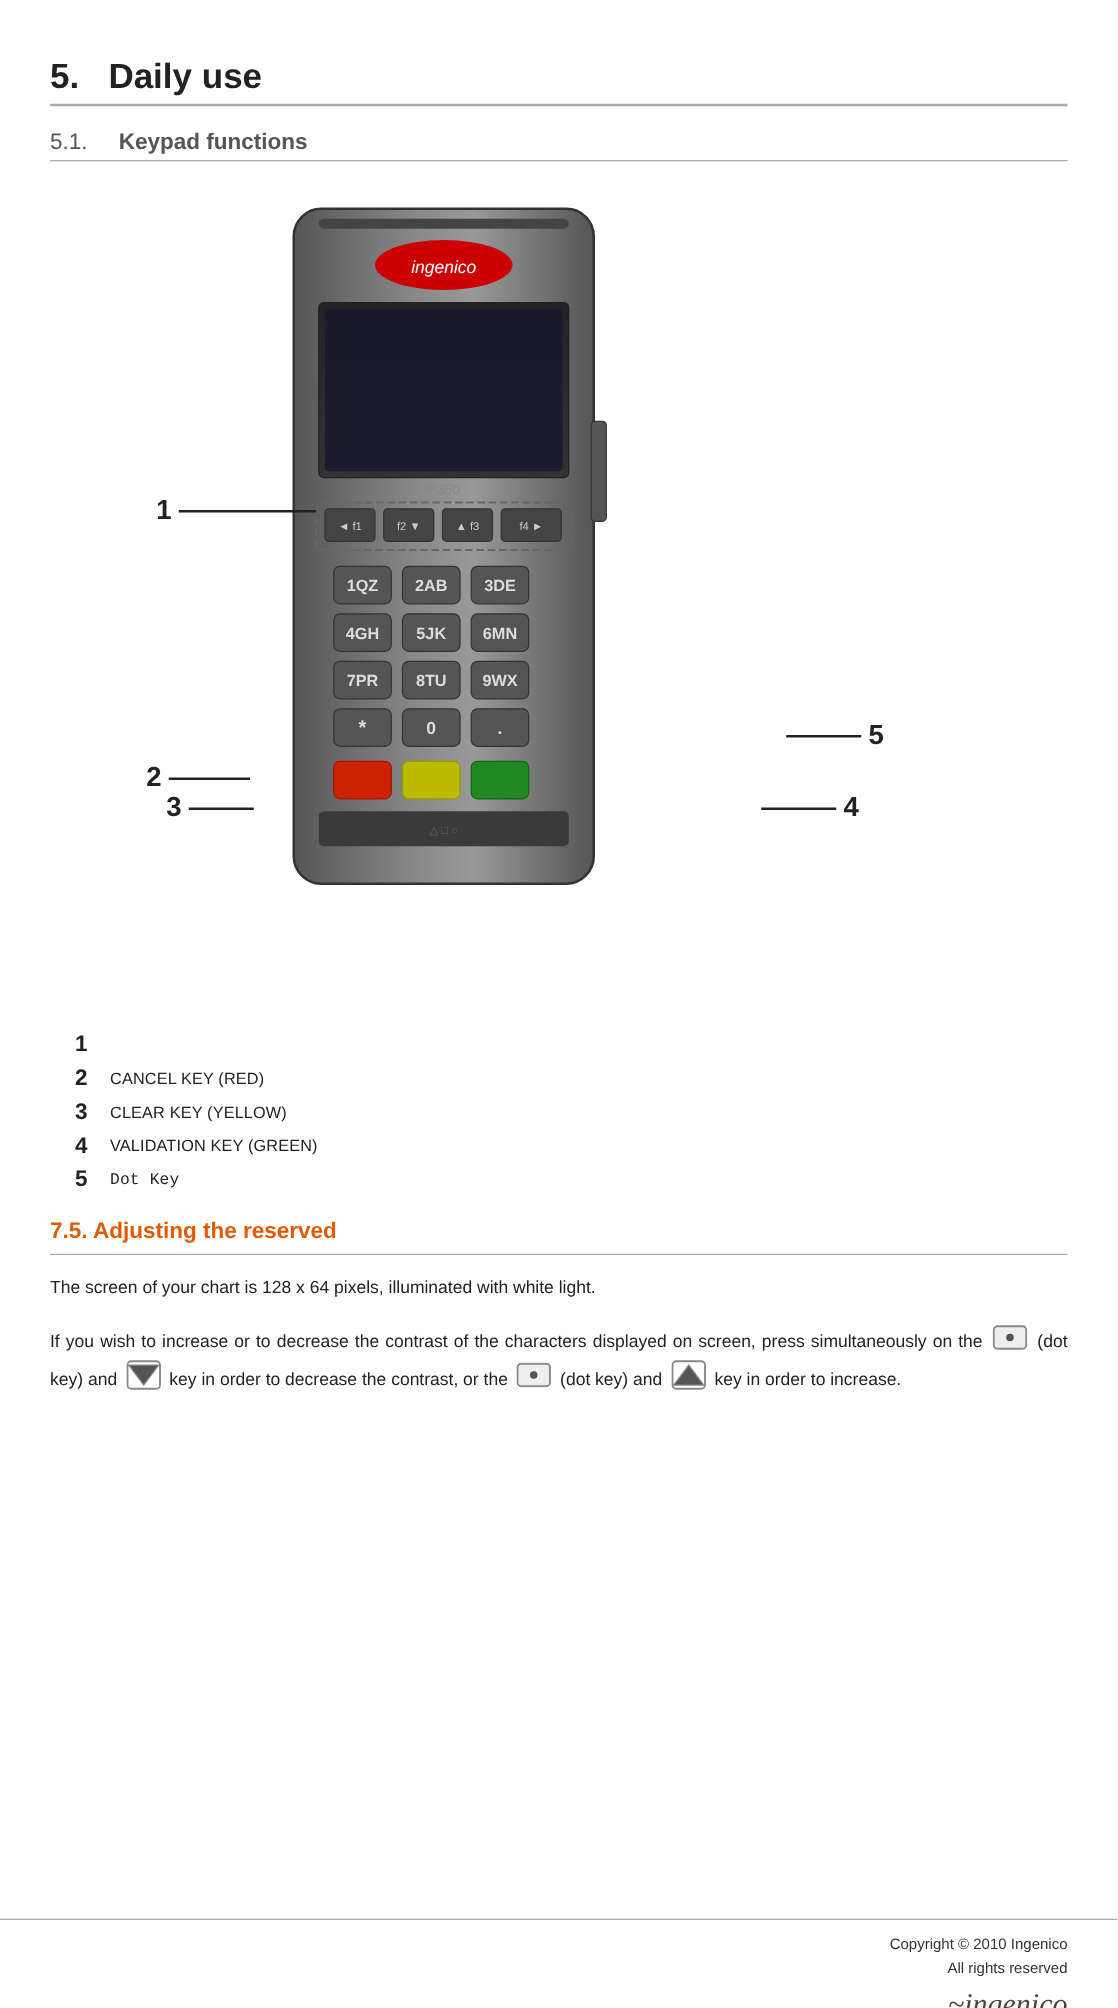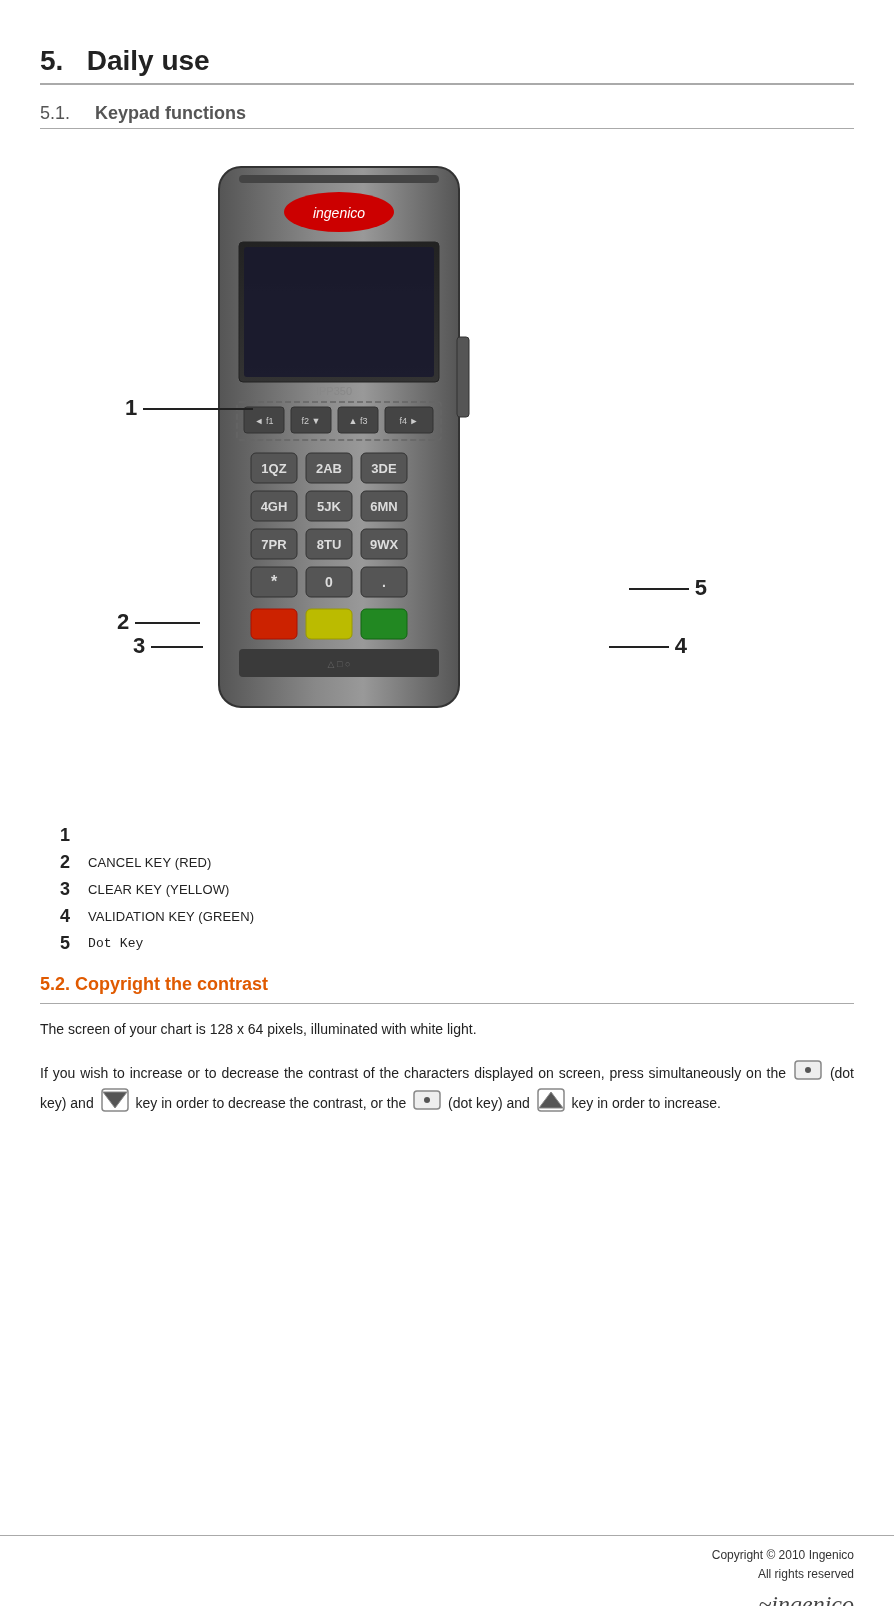--- a/index.html
+++ b/index.html
@@ -57,21 +57,21 @@
     .device-image-wrapper {
       position: relative;
       width: 680px;
       margin: 0 auto 18px auto;
       height: 660px;
     }
 
     
     .device-svg-container {
       position: absolute;
-      left: 72px;
+      left: 88px;
       top: 10px;
       width: 360px;
       height: 600px;
     }
 
     
     .annotation {
       position: absolute;
       font-size: 22px;
       font-weight: bold;
@@ -315,22 +315,22 @@
       <span class="key-desc-text">VALIDATION key (green)</span>
     </div>
     <div class="key-desc-item">
       <span class="key-desc-num">5</span>
       <span class="key-desc-text normal-case">Dot Key</span>
     </div>
   </div>
 
   <div class="section52-heading">
     <span class="section52-title">
-      <span class="num">5.2.</span>
-      <span>Copyright the contrast</span>
+      <span class="num">7.5.</span>
+      <span>Adjusting the reserved</span>
     </span>
   </div>
 
   <hr class="divider">
 
 
   <p class="paragraph">The screen of your chart is 128 x 64 pixels, illuminated with white light.</p>
 
   <p class="paragraph">
     <span>If you wish to increase or to decrease the contrast of the characters displayed on screen, press simultaneously on the</span>

